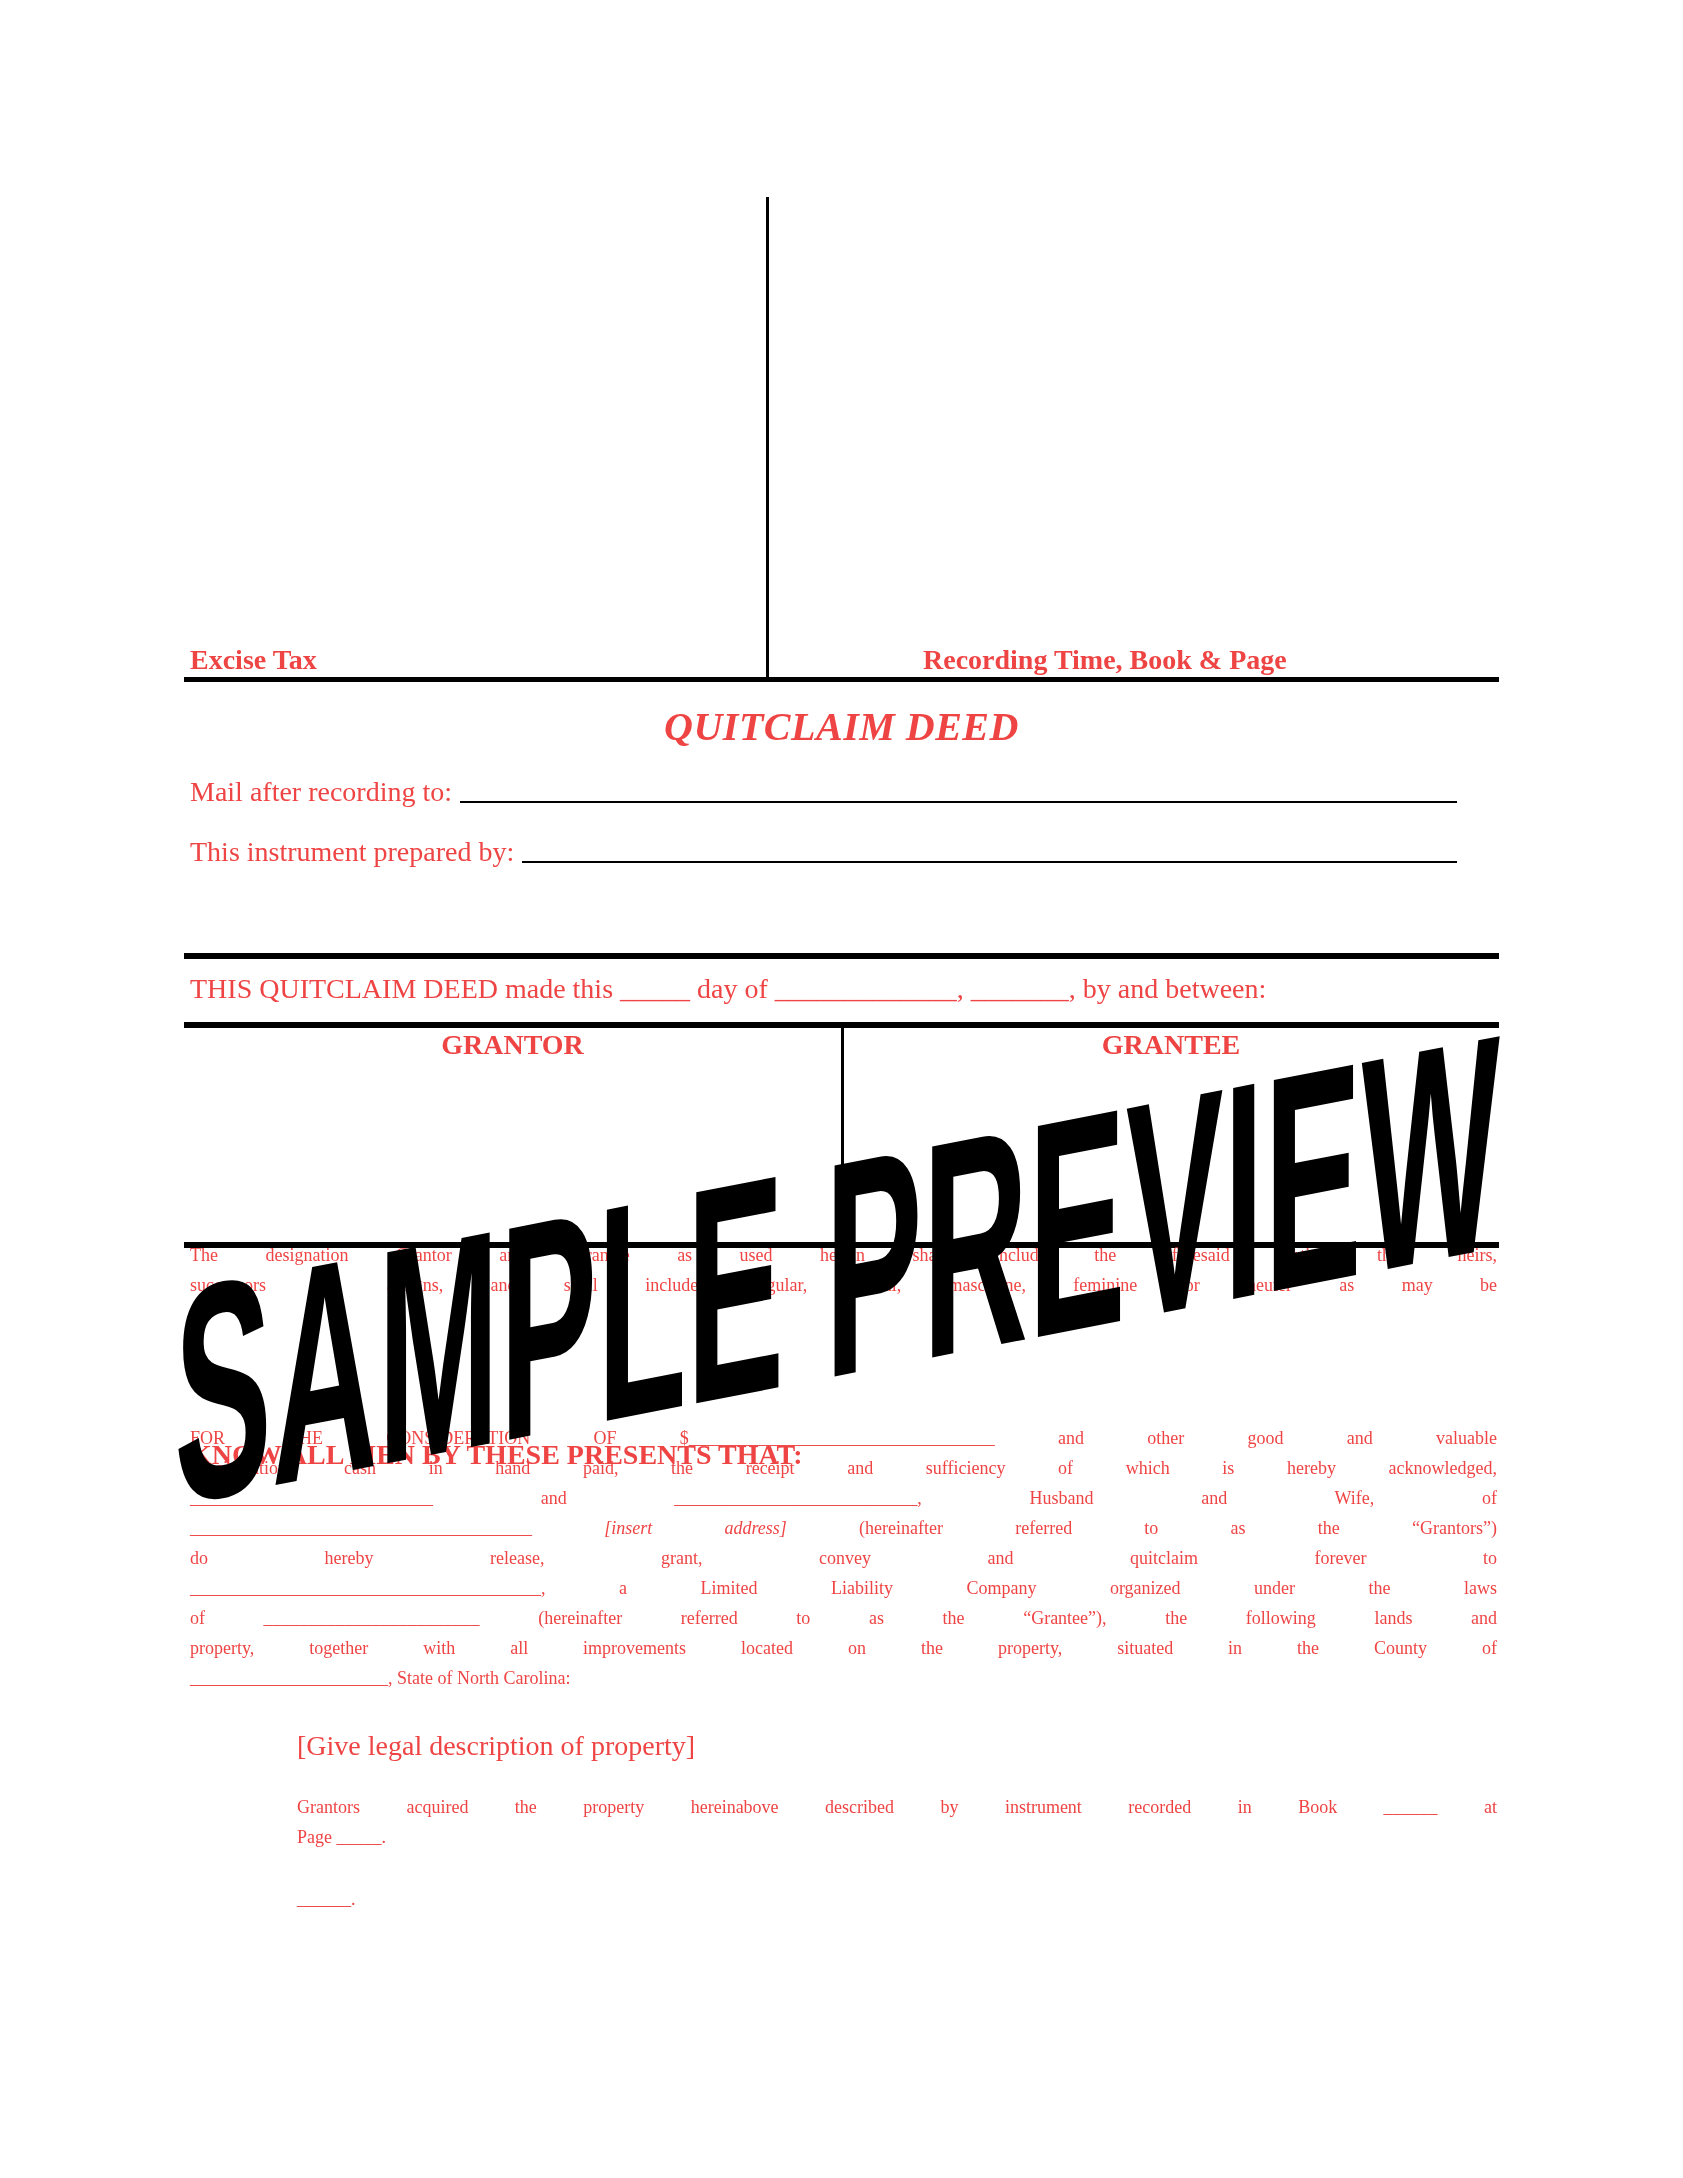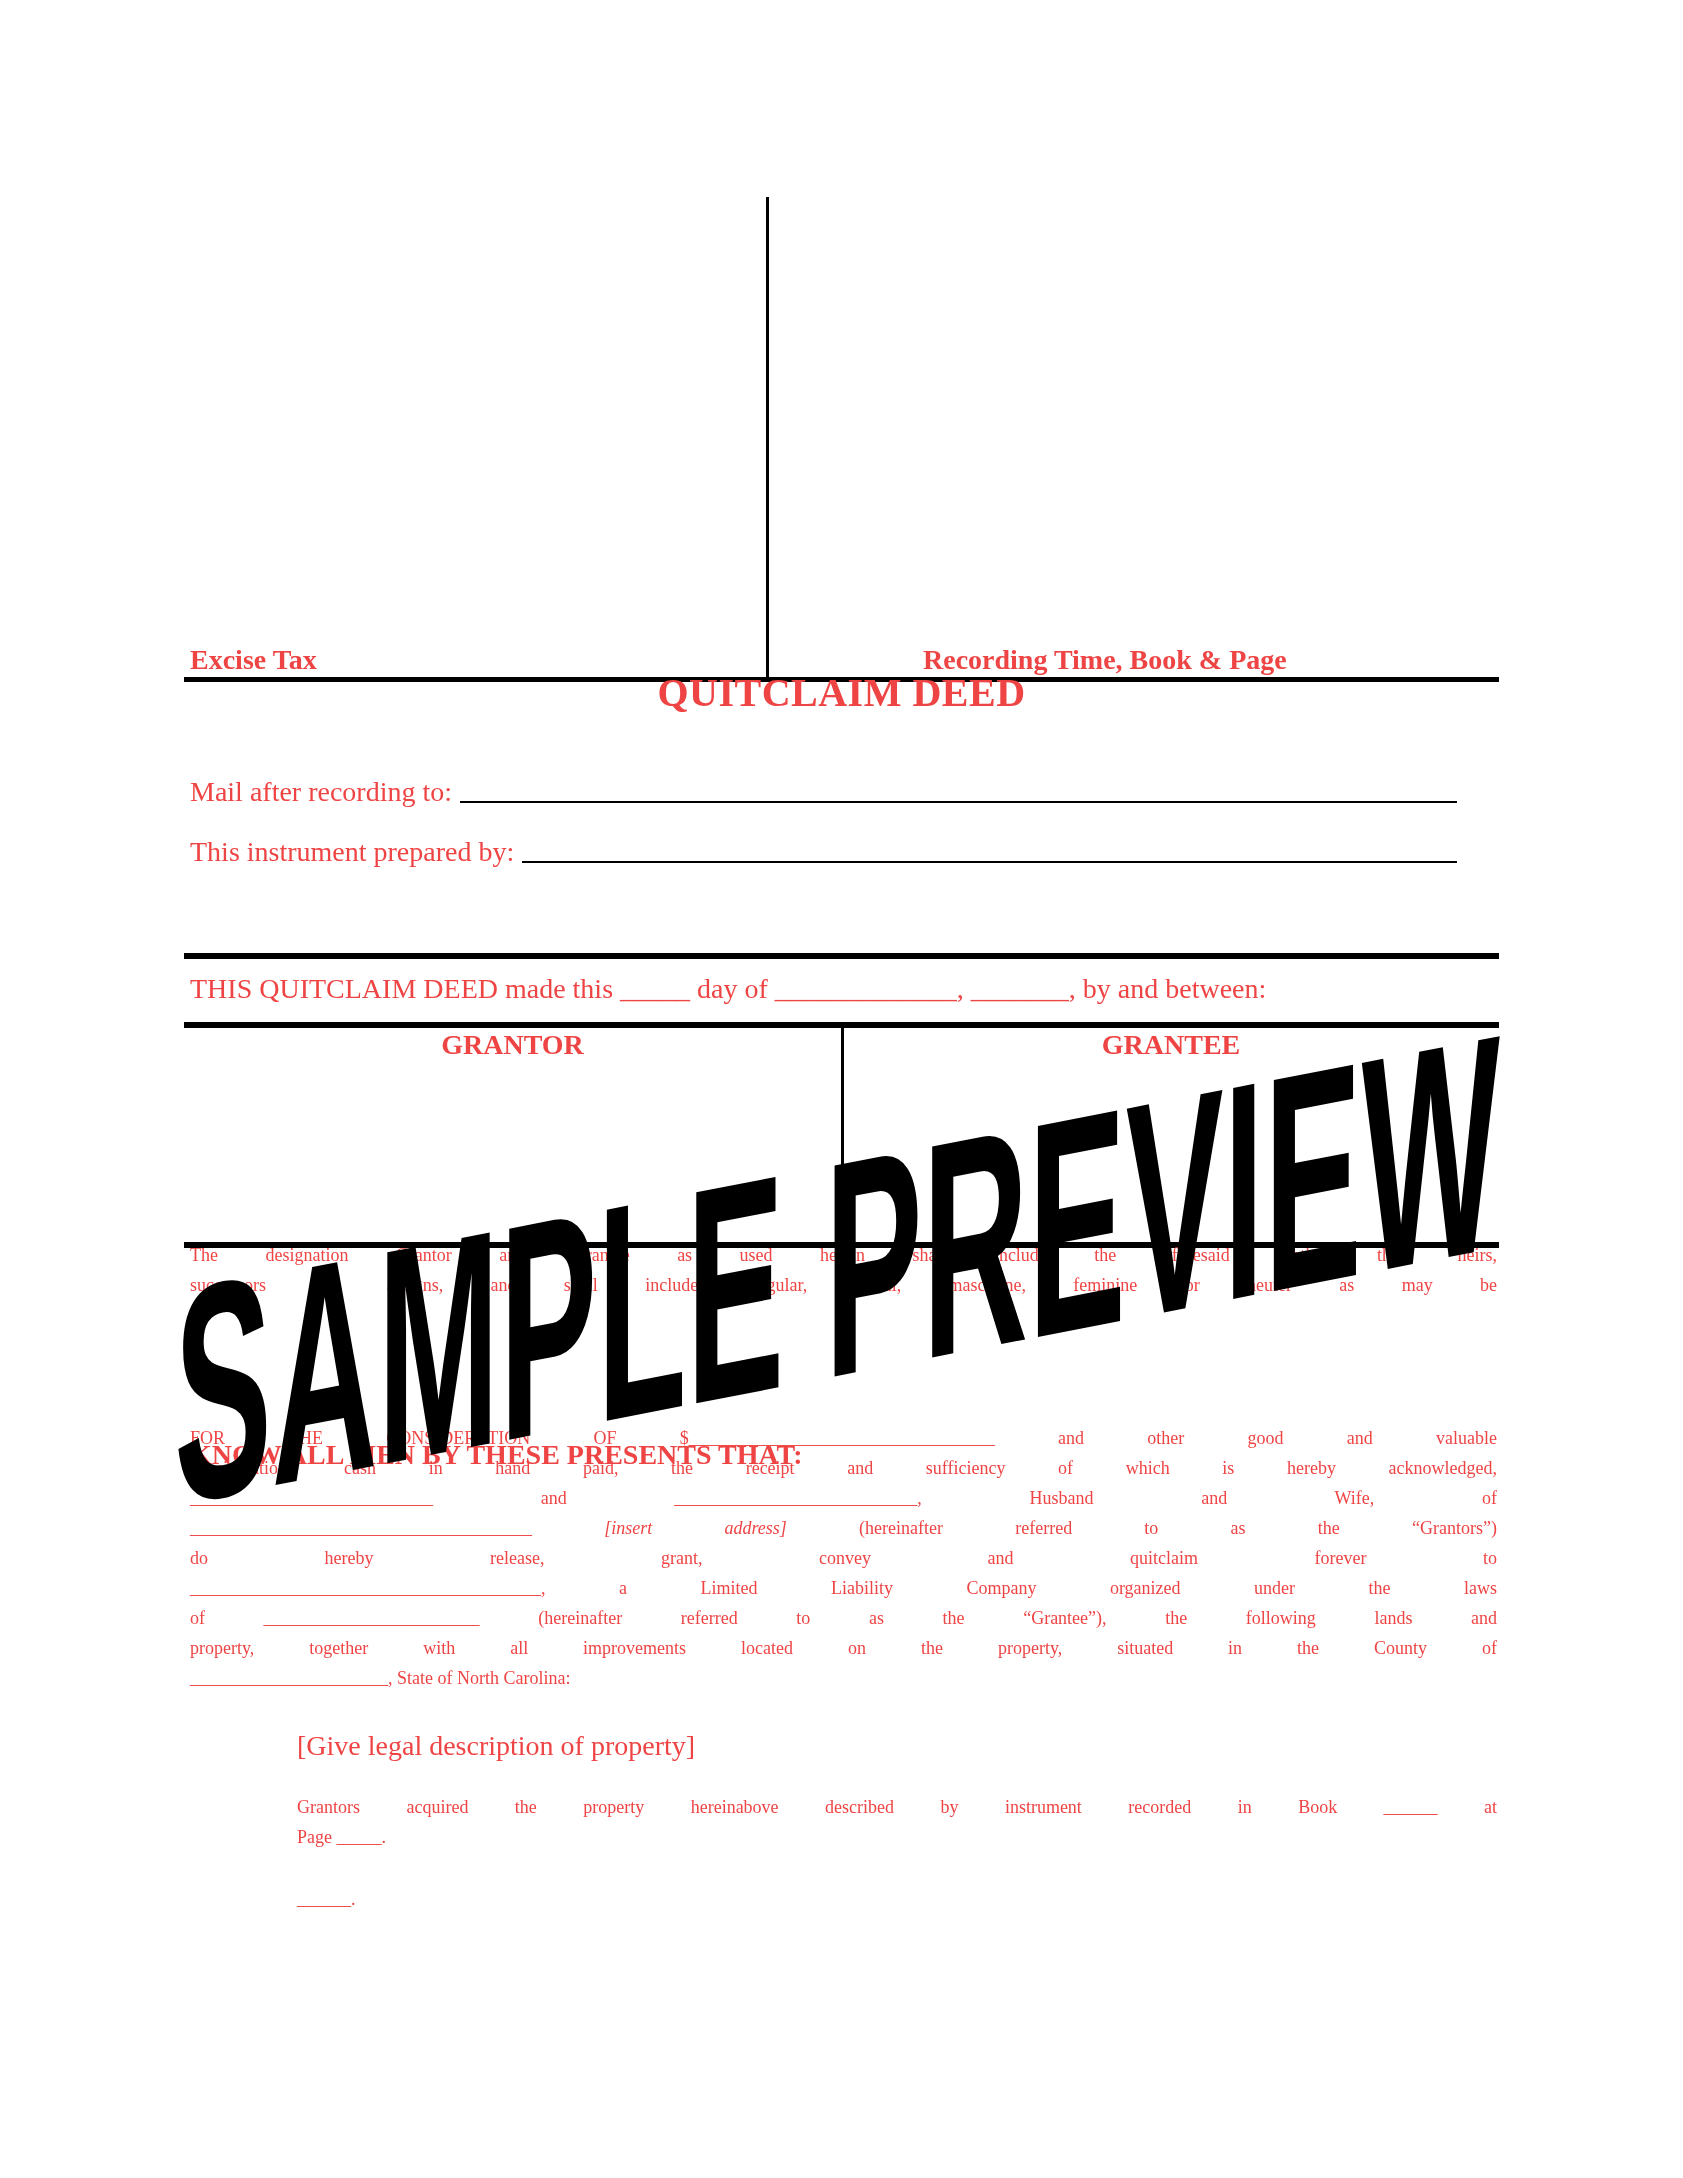--- a/index.html
+++ b/index.html
@@ -38,21 +38,21 @@
 </head>
 <body>
 
 <div class="page">
 
   <div class="vline" style="left:766px; top:197px; width:3px; height:485px;"></div>
   <div class="hdr-label" style="left:190px; top:645px;">Excise Tax</div>
   <div class="hdr-label" style="left:923px; top:645px;">Recording Time, Book &amp; Page</div>
   <div class="rule" style="left:184px; top:677px; width:1315px; height:5px;"></div>
 
-  <div class="title" style="top:671px;">QUITCLAIM DEED</div>
+  <div class="title" style="top:705px;font-style:italic;">QUITCLAIM DEED</div>
 
   <div class="prep-row" style="top:837px;">
     <span class="plabel">This instrument prepared by:</span>
     <span class="fill-line"></span>
   </div>
   <div class="prep-row" style="top:777px;">
     <span class="plabel">Mail after recording to:</span>
     <span class="fill-line"></span>
   </div>
 

